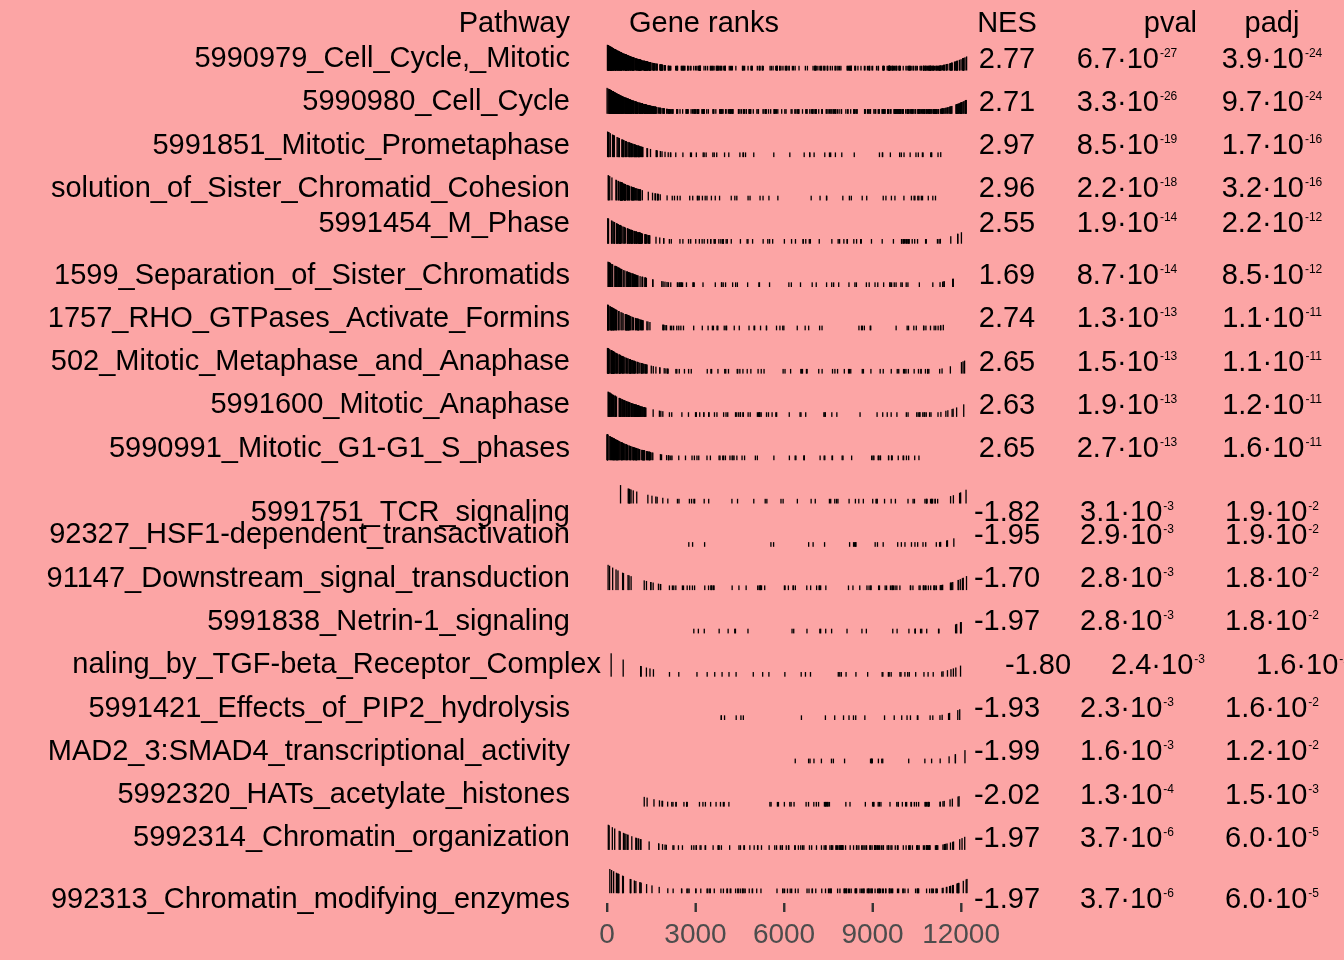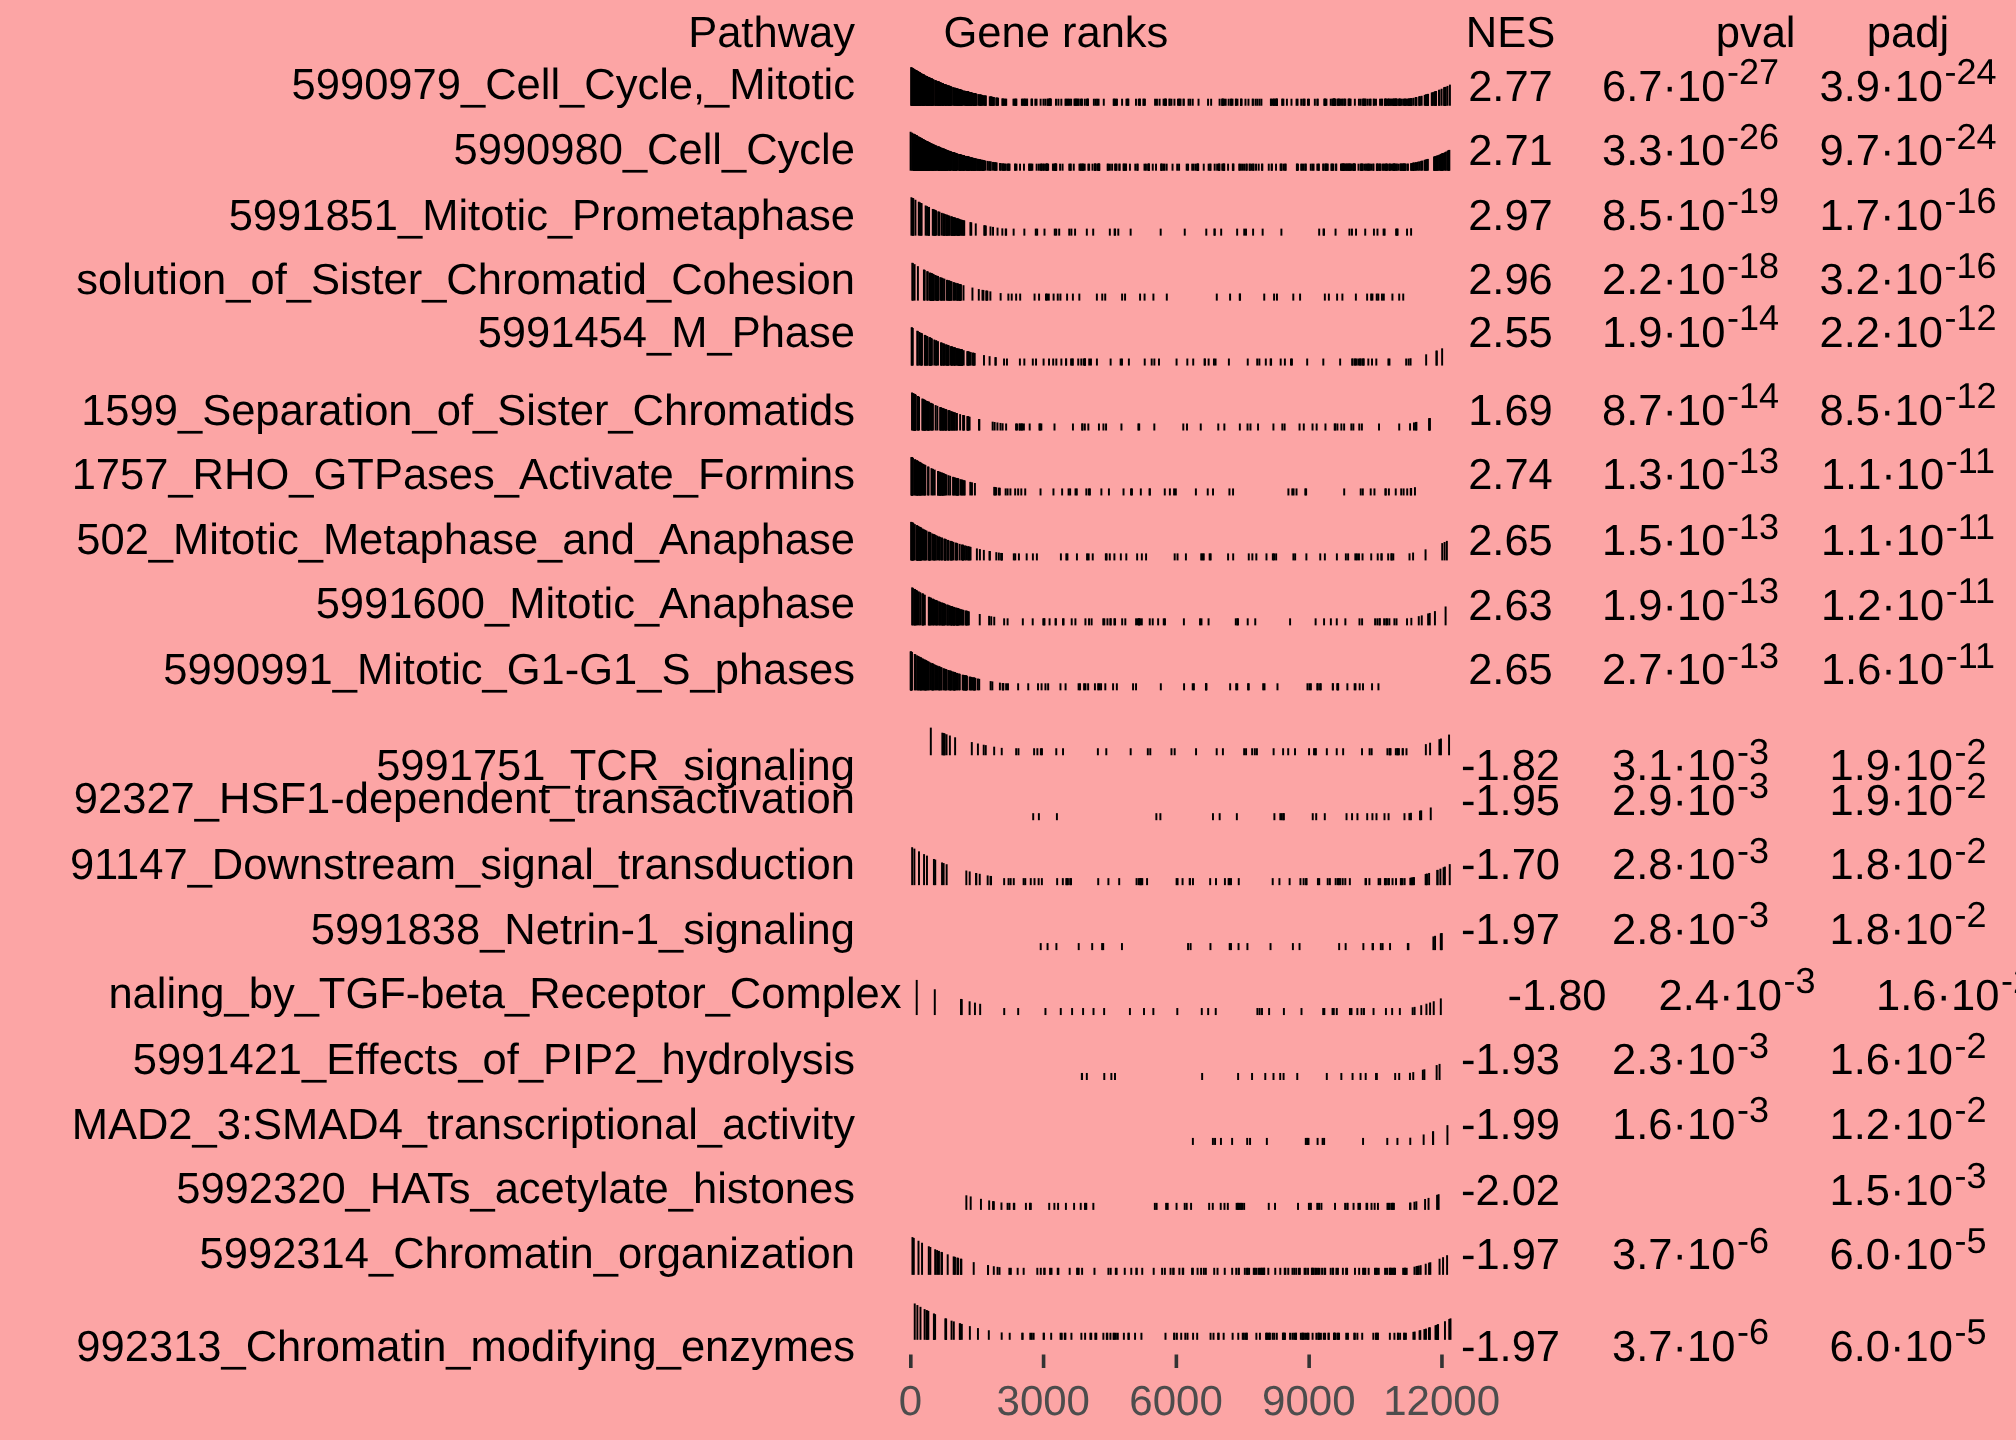--- a/index.html
+++ b/index.html
@@ -16,21 +16,21 @@
   .row{position:absolute;left:0;width:1344px;height:44px;}
   .pathway-cell{
     position:absolute;left:0;top:0;width:570px;height:44px;
     display:flex;justify-content:flex-end;align-items:center;
     overflow:hidden;white-space:nowrap;font-size:29px;
   }
   .num-cell{position:absolute;top:0;height:44px;line-height:44px;text-align:center;font-size:29px;white-space:nowrap;}
   .nes-cell{left:952px;width:110px;}
   .pval-cell{left:1057px;width:140px;}
   .padj-cell{left:1202px;width:140px;}
-  .sci-exp{font-size:24px;position:relative;top:-11px;margin-left:1px;}
+  .sci-exp{font-size:12px;position:relative;top:-11px;margin-left:1px;}
   #ranks-svg{position:absolute;left:0;top:0;}
   .axis-label{
     position:absolute;top:917px;height:34px;line-height:34px;
     text-align:center;font-size:28px;color:#4d4d4d;
   }
 </style>
 </head>
 <body>
 
 <div id="canvas">
@@ -175,20 +175,21 @@
         </div>
     <div class="num-cell nes-cell">-1.99</div>
     <div class="num-cell pval-cell"><span class="sci-base">1.6·10</span><span class="sci-exp">-3</span></div>
     <div class="num-cell padj-cell"><span class="sci-base">1.2·10</span><span class="sci-exp">-2</span></div>
   </div>
       <div class="row" style="top: 771.6px;">
     <div class="pathway-cell">
           <span>5992320_HATs_acetylate_histones</span>
         </div>
     <div class="num-cell nes-cell">-2.02</div>
+    <div class="num-cell pval-cell"><span class="sci-base">1.3·10</span><span class="sci-exp">-4</span></div>
     <div class="num-cell padj-cell"><span class="sci-base">1.5·10</span><span class="sci-exp">-3</span></div>
   </div>
       <div class="row" style="top: 814.9px;">
     <div class="pathway-cell">
           <span>5992314_Chromatin_organization</span>
         </div>
     <div class="num-cell nes-cell">-1.97</div>
     <div class="num-cell pval-cell"><span class="sci-base">3.7·10</span><span class="sci-exp">-6</span></div>
     <div class="num-cell padj-cell"><span class="sci-base">6.0·10</span><span class="sci-exp">-5</span></div>
   </div>

